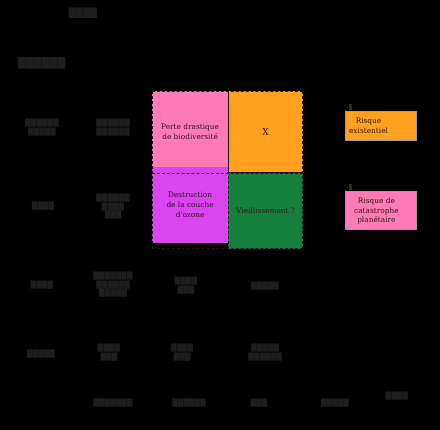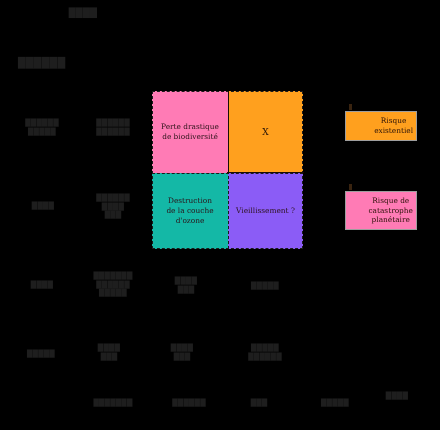--- a/index.html
+++ b/index.html
@@ -63,26 +63,26 @@
   }
   .cell-tl {
     left: 0; top: 0; width: 76px; height: 82px;
     background: #ff7bb5;
   }
   .cell-tr {
     left: 76px; top: 0; width: 75px; height: 82px;
     background: #ffa01e;
   }
   .cell-bl {
-    left: 0; top: 82px; width: 76px; height: 76px;
-    background: #14b8a6;
+    left: 0; top: 76px; width: 76px; height: 76px;
+    background: #d946ef;
   }
   .cell-br {
     left: 76px; top: 82px; width: 75px; height: 76px;
-    background: #8b5cf6;
+    background: #15803d;
   }
   .cell-tr .x-mark {
     font-size: 9px;
     color: #231007;
     font-weight: normal;
   }
 
   
   .matrix-border {
     position: absolute;
@@ -122,21 +122,21 @@
     border-top: 1.6px solid #1b0d05;
     pointer-events: none;
   }
 
   
   .legend-box {
     position: absolute;
     box-sizing: border-box;
     display: flex;
     align-items: center;
-    justify-content: flex-end;
+    justify-content: flex-start;
     text-align: center;
     font-family: "DejaVu Serif", "Liberation Serif", serif;
     font-size: 7.4px;
     line-height: 1.32;
     color: #2b1208;
     white-space: pre-line;
     border: 1.5px solid #9e9e9e;
     padding: 2px 3px;
   }
   .legend-existential {

